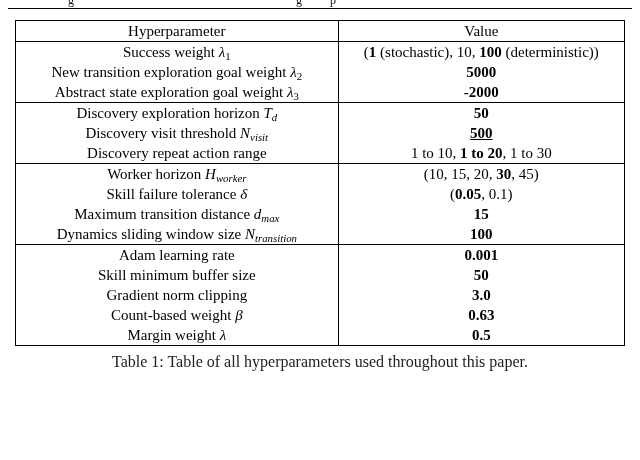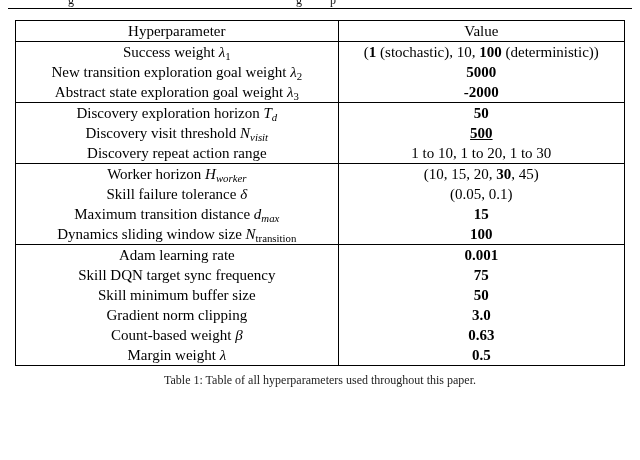--- a/index.html
+++ b/index.html
@@ -64,21 +64,21 @@
     border-top: 1px solid #000;
   }
   sub {
     font-size: 0.72em;
     line-height: 0;
     vertical-align: -0.25em;
   }
   .caption {
     margin-top: 7px;
     text-align: center;
-    font-size: 12px;
+    font-size: 16px;
     color: #222;
   }
 </style>
 </head>
 <body>
 
 <div class="page">
 
   <div class="top-crop">
       <span style="left: 68px;">g</span>
@@ -113,49 +113,45 @@
         <tr class="group-first">
           <td class="col-param"><span>Discovery exploration horizon </span><span style="font-style: italic;">T</span><sub style="font-style: italic;">d</sub></td>
           <td class="col-value"><span style="font-weight: bold;">50</span></td>
         </tr>
         <tr>
           <td class="col-param"><span>Discovery visit threshold </span><span style="font-style: italic;">N</span><sub style="font-style: italic;">visit</sub></td>
           <td class="col-value"><span style="font-weight: bold; text-decoration: underline;">500</span></td>
         </tr>
         <tr>
           <td class="col-param"><span>Discovery repeat action range</span></td>
-          <td class="col-value"><span>1 to 10, </span><span style="font-weight: normal;">1 to 20</span><span>, 1 to 30</span></td>
+          <td class="col-value"><span>1 to 10, </span><span style="font-weight: bold;">1 to 20</span><span>, 1 to 30</span></td>
         </tr>
       </tbody>
       <tbody>
         <tr class="group-first">
           <td class="col-param"><span>Worker horizon </span><span style="font-style: italic;">H</span><sub style="font-style: italic;">worker</sub></td>
           <td class="col-value"><span>(10, 15, 20, </span><span style="font-weight: bold;">30</span><span>, 45)</span></td>
         </tr>
         <tr>
           <td class="col-param"><span>Skill failure tolerance </span><span style="font-style: italic;">δ</span></td>
-          <td class="col-value"><span>(</span><span style="font-weight: normal;">0.05</span><span>, 0.1)</span></td>
+          <td class="col-value"><span>(</span><span style="font-weight: bold;">0.05</span><span>, 0.1)</span></td>
         </tr>
         <tr>
           <td class="col-param"><span>Maximum transition distance </span><span style="font-style: italic;">d</span><sub style="font-style: italic;">max</sub></td>
           <td class="col-value"><span style="font-weight: bold;">15</span></td>
         </tr>
         <tr>
-          <td class="col-param"><span>Dynamics sliding window size </span><span style="font-style: italic;">N</span><sub style="">transition</sub></td>
+          <td class="col-param"><span>Dynamics sliding window size </span><span style="font-style: italic;">N</span><sub style="font-style: italic;">transition</sub></td>
           <td class="col-value"><span style="font-weight: bold;">100</span></td>
         </tr>
       </tbody>
       <tbody>
         <tr class="group-first">
           <td class="col-param"><span>Adam learning rate</span></td>
           <td class="col-value"><span style="font-weight: bold;">0.001</span></td>
-        </tr>
-        <tr>
-          <td class="col-param"><span>Skill DQN target sync frequency</span></td>
-          <td class="col-value"><span style="font-weight: bold;">75</span></td>
         </tr>
         <tr>
           <td class="col-param"><span>Skill minimum buffer size</span></td>
           <td class="col-value"><span style="font-weight: bold;">50</span></td>
         </tr>
         <tr>
           <td class="col-param"><span>Gradient norm clipping</span></td>
           <td class="col-value"><span style="font-weight: bold;">3.0</span></td>
         </tr>
         <tr>

